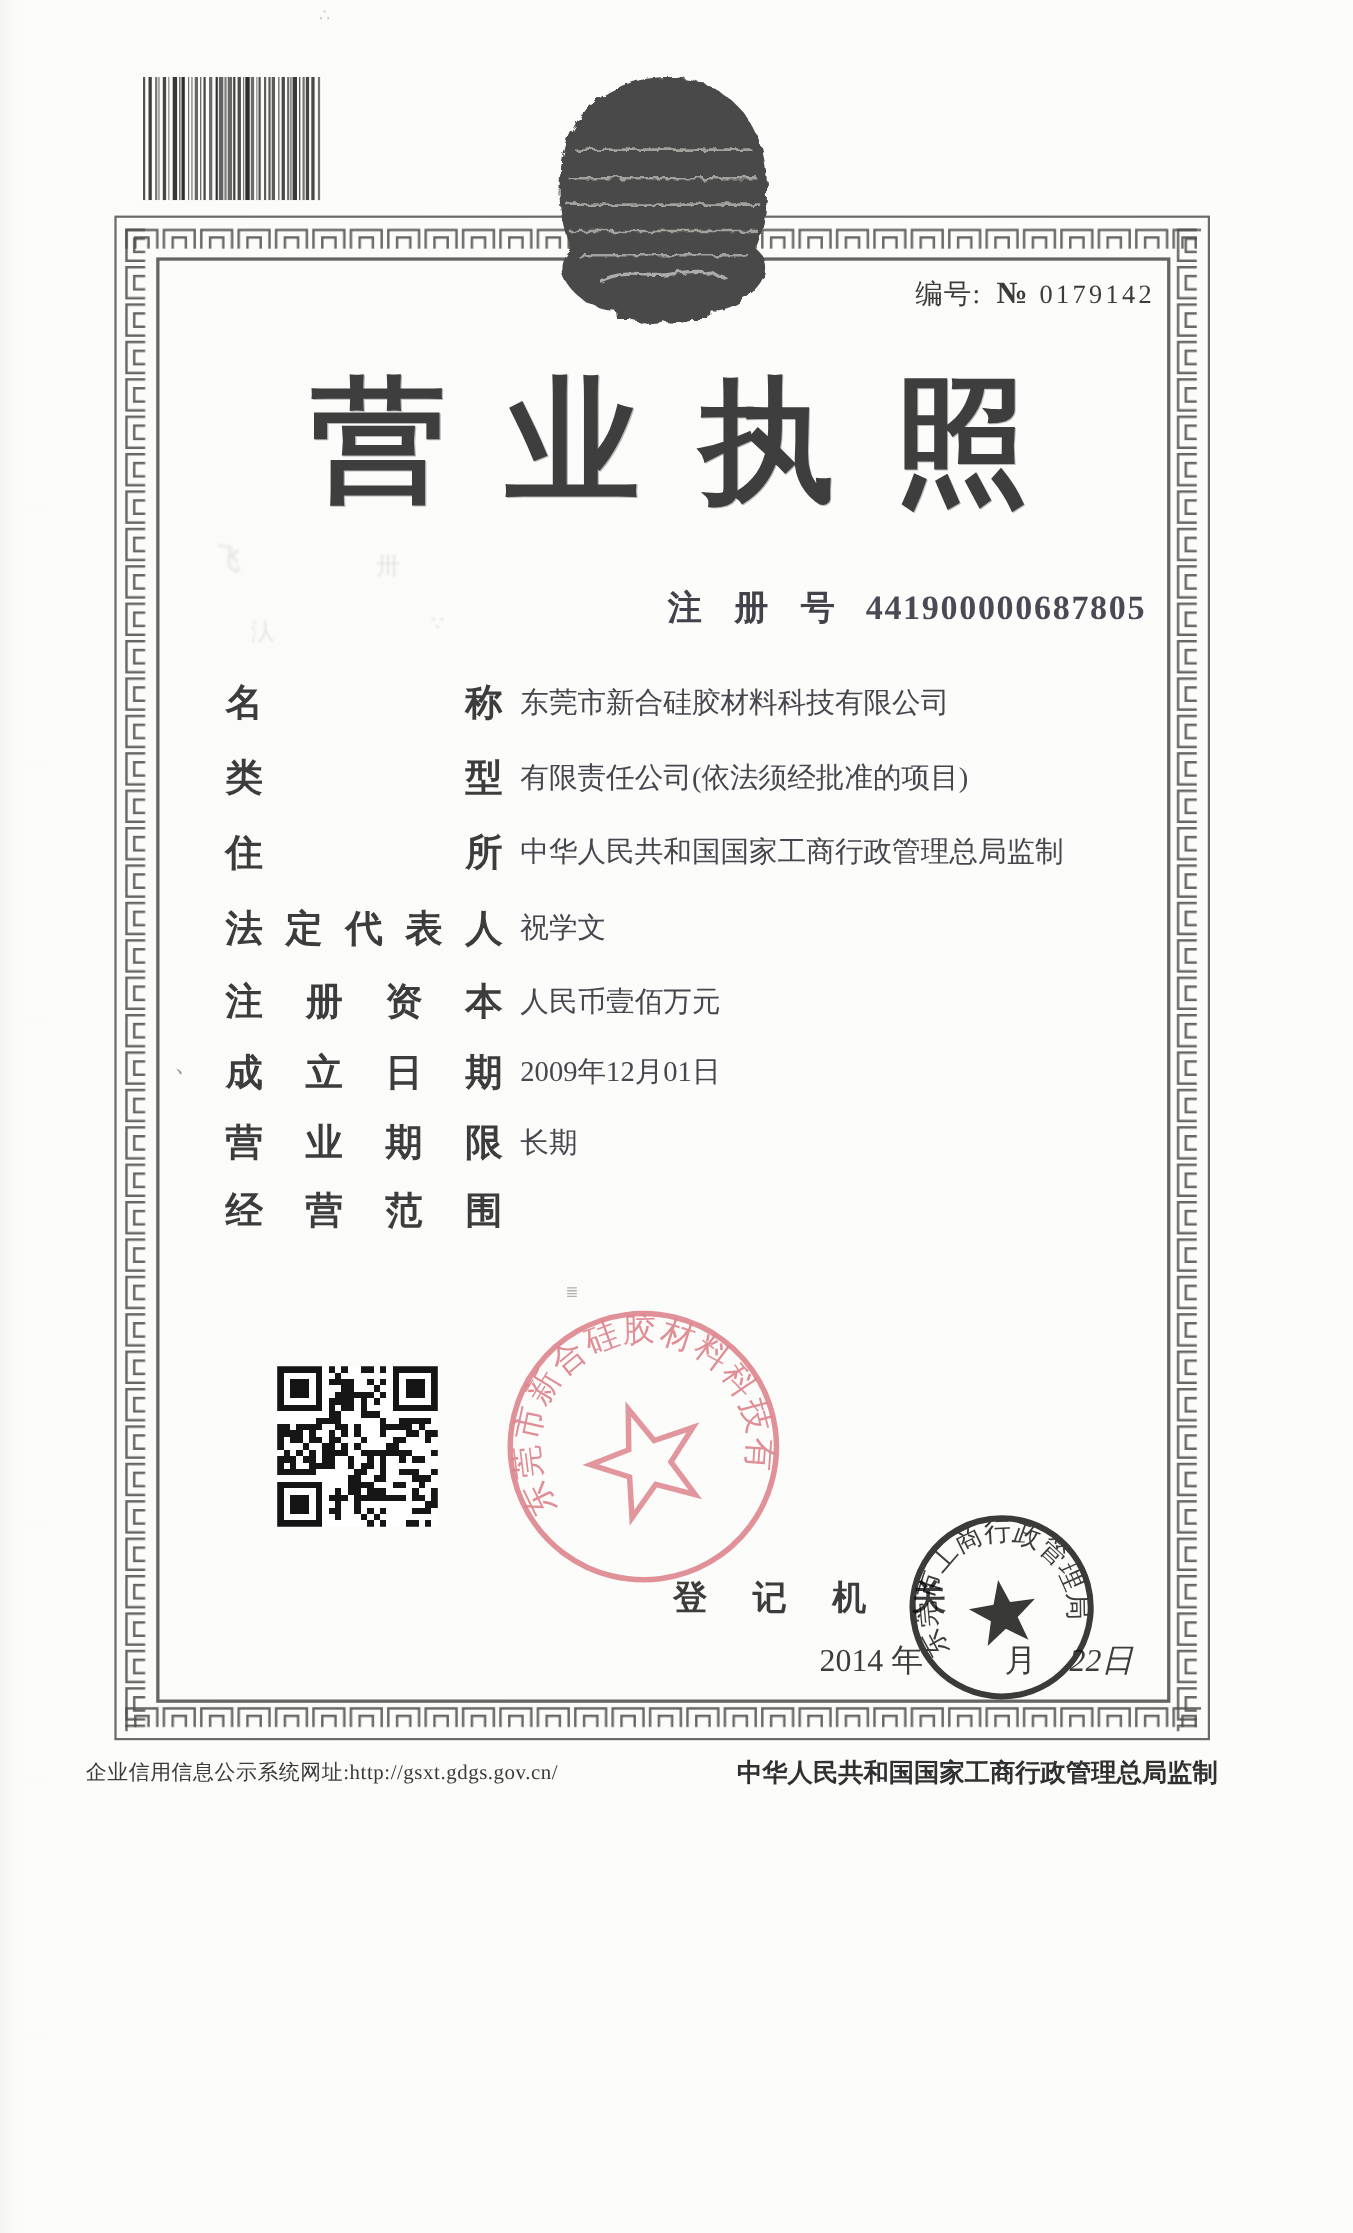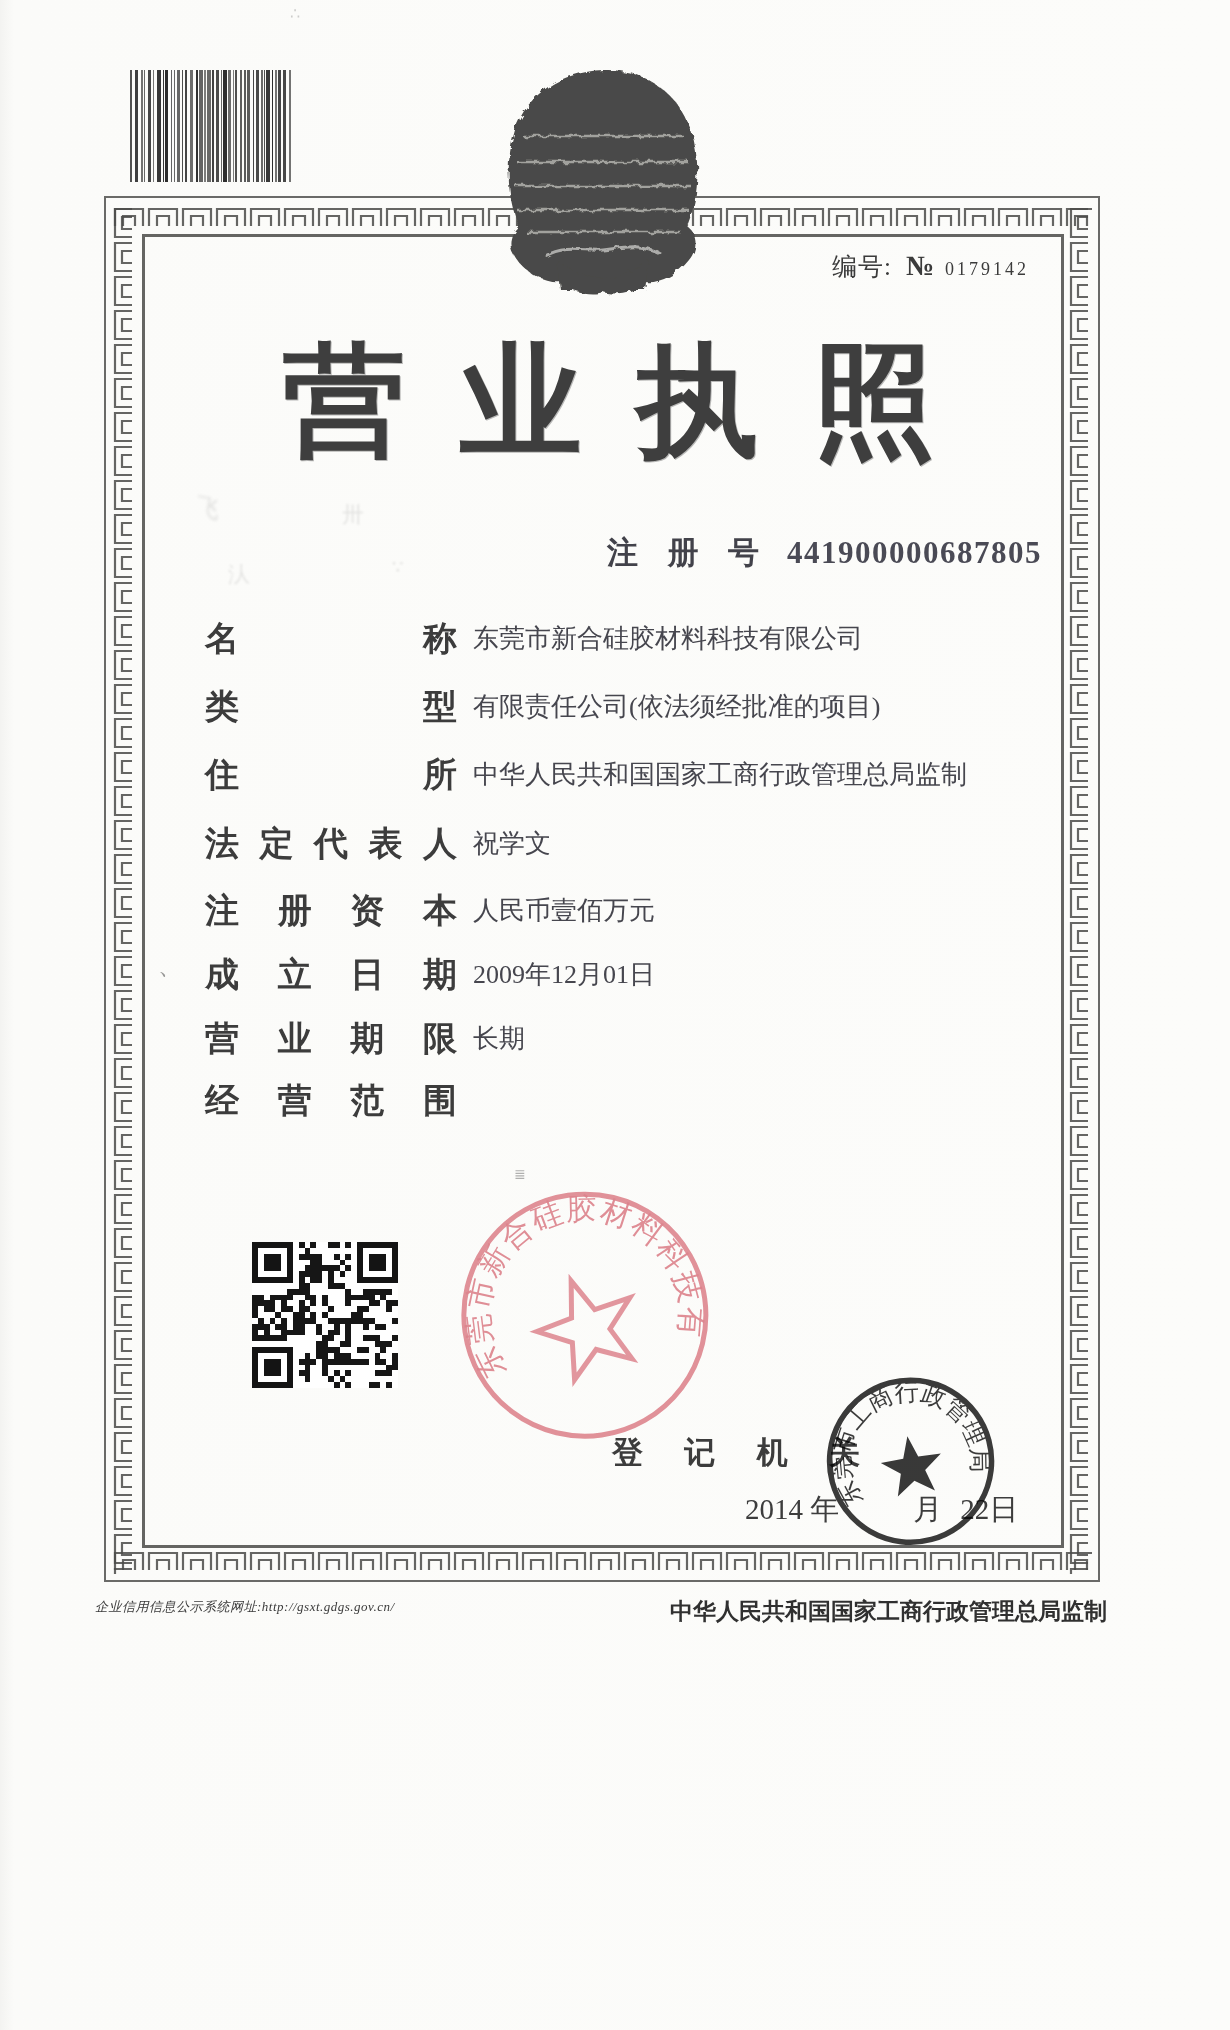--- a/index.html
+++ b/index.html
@@ -15,21 +15,21 @@
     border:2px solid #5a5a58;opacity:.9;}
   .frame-inner{position:absolute;left:142px;top:234px;width:916px;height:1308px;
     border:3px solid #4a4a48;opacity:.85;}
   .mstrip{position:absolute;opacity:.85;}
   
   .barcode{position:absolute;left:128px;top:70px;width:168px;height:112px;}
   .emblem{position:absolute;left:497px;top:64px;width:212px;height:236px;}
   .serial{position:absolute;left:832px;top:250px;font-size:25px;color:#3b3b3b;
     letter-spacing:1px;white-space:nowrap;}
   .serial .nosym{font-weight:bold;font-size:28px;margin:0 10px 0 14px;}
-  .serial .num{font-size:18px;letter-spacing:3px;}
+  .serial .num{font-size:24px;letter-spacing:3px;}
   .title{position:absolute;left:283px;top:326px;width:652px;height:150px;
     font-family:"DejaVu Sans","Liberation Sans",sans-serif;font-weight:900;
     font-size:122px;line-height:150px;color:#3e3e3e;
     text-shadow:1px 1px 0 rgba(60,60,60,.35);}
   .regline{position:absolute;left:607px;top:532px;display:flex;align-items:baseline;}
   .reglabel{width:152px;font-size:31px;font-weight:bold;color:#42424a;}
   .regno{margin-left:28px;font-size:31px;letter-spacing:1.5px;color:#4a4a55;font-weight:bold;}
   
   .fields{position:absolute;left:205px;top:616px;width:870px;}
   .row{position:absolute;left:0;display:flex;align-items:flex-start;width:870px;}
@@ -38,30 +38,30 @@
   .flabel{width:252px;flex:0 0 252px;font-size:34px;font-weight:bold;color:#3c3c3c;}
   .fvalue{margin-left:16px;padding-top:5px;font-size:26px;color:#46464e;white-space:nowrap;}
   .fvalue.scope{white-space:normal;width:585px;font-size:21px;line-height:29.5px;
     text-align:justify;padding-top:9px;color:#3f3f46;}
   
   .authority{position:absolute;left:612px;top:1432px;width:248px;
     font-size:31px;font-weight:bold;color:#3c3c3c;}
   .dateline{position:absolute;left:745px;top:1490px;font-size:29px;color:#3d3d3d;
     white-space:nowrap;z-index:4;}
   .dateline .mon{margin-left:74px;}
-  .dateline .day{margin-left:18px;}
+  .dateline .day{margin-left:30px;font-style:italic;}
   
   .qr{position:absolute;left:252px;top:1242px;width:146px;height:146px;}
   .seal-red{position:absolute;left:452px;top:1182px;width:268px;height:268px;
     transform:rotate(-8deg);opacity:.82;mix-blend-mode:multiply;z-index:5;}
   .seal-black{position:absolute;left:818px;top:1366px;width:186px;height:186px;
     transform:rotate(-15deg);opacity:.88;mix-blend-mode:multiply;z-index:5;}
   
-  .footer-left{position:absolute;left:95px;top:1598px;font-size:13px;
-    letter-spacing:.5px;color:#3a3a3a;font-style:italic;}
+  .footer-left{position:absolute;left:78px;top:1598px;font-size:19px;
+    letter-spacing:.5px;color:#3a3a3a;}
   .footer-right{position:absolute;left:620px;top:1596px;width:487px;
     text-align:right;font-size:23px;font-weight:600;color:#303030;}
   
   .ghost{position:absolute;color:#555;pointer-events:none;}
   .g1{left:196px;top:492px;font-size:24px;opacity:.16;filter:blur(1.5px);transform:rotate(10deg);}
   .g2{left:342px;top:500px;font-size:22px;opacity:.15;filter:blur(1.2px);}
   .g3{left:228px;top:560px;font-size:22px;opacity:.14;filter:blur(1.2px);}
   .g4{left:392px;top:556px;font-size:18px;opacity:.2;filter:blur(1px);}
   .g5{left:290px;top:4px;font-size:16px;opacity:.28;}
   .g6{left:158px;top:950px;font-size:24px;opacity:.6;}

